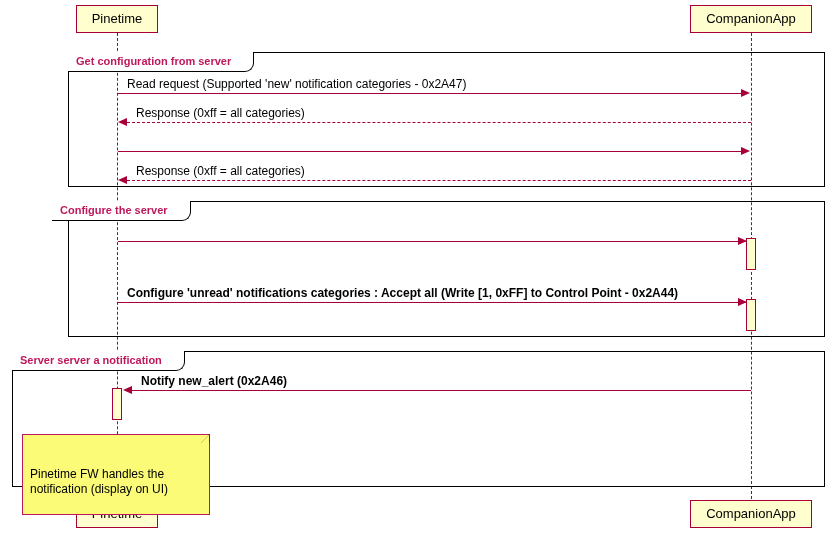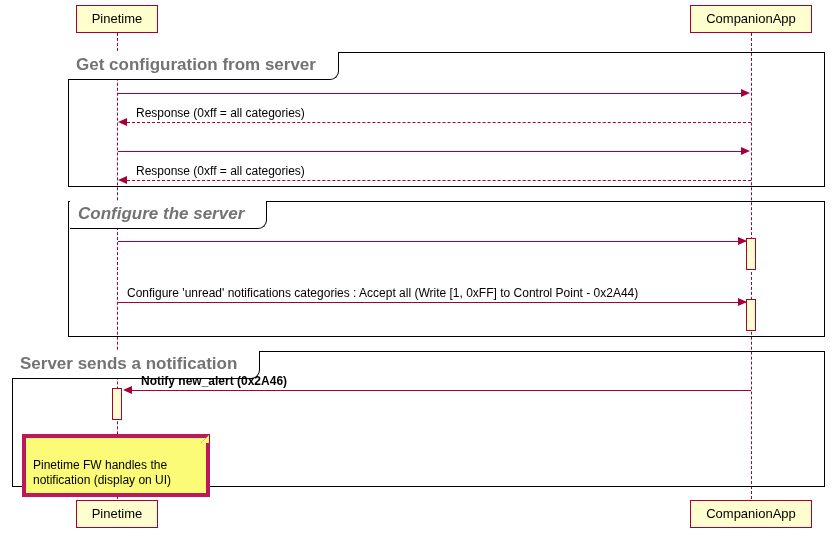--- a/index.html
+++ b/index.html
@@ -44,23 +44,23 @@
   }
   .group-box {
     position: absolute;
     box-sizing: border-box;
     border: 1.5px solid #000000;
     background: transparent;
   }
   .group-label {
     position: absolute;
     box-sizing: border-box;
-    font-size: 17px;
+    font-size: 11px;
     font-weight: bold;
-    color: #737373;
+    color: #be185d;
     background: #ffffff;
     padding: 3px 22px 4px 8px;
     border-right: 1.5px solid #000000;
     border-bottom: 1.5px solid #000000;
     white-space: nowrap;
     border-bottom-right-radius: 9px;
   }
   .msg-line {
     position: absolute;
     height: 0;
@@ -88,25 +88,25 @@
     position: absolute;
     font-size: 12px;
     color: #000000;
     white-space: nowrap;
     line-height: 1;
   }
   .note {
     position: absolute;
     box-sizing: border-box;
     background: #fbfb77;
-    border: 4px solid #be185d;
+    border: 1px solid #be185d;
     font-size: 12px;
     color: #000000;
     line-height: 1.25;
-    padding: 5px 7px;
+    padding: 17px 7px;
     white-space: pre-line;
   }
   .note-fold {
     position: absolute;
     width: 0;
     height: 0;
     border-left: 9px solid transparent;
     border-bottom: 9px solid #a80036;
   }
   .note-fold-inner {
@@ -137,57 +137,60 @@
   </div>
   <div class="participant" style="left:690px; top:500px; width:122px;">
     <span>CompanionApp</span>
   </div>
 
   <div class="group-box" style="left:68px; top:52px; width:757px; height:135px;"></div>
   <div class="group-label" style="left:68px; top:52px;">
     <span>Get configuration from server</span>
   </div>
 
+  <div class="msg-label" style="left:127px; top:78px;">
+    <span>Read request (Supported 'new' notification categories - 0x2A47)</span>
+  </div>
   <div class="msg-line" style="left:118px; top:93px; width:624px;"></div>
   <div class="arrow-head right" style="left:741px; top:88.5px;"></div>
 
   <div class="msg-label" style="left:136px; top:107px;">
     <span>Response (0xff = all categories)</span>
   </div>
   <div class="msg-line dotted" style="left:127px; top:122px; width:624px;"></div>
   <div class="arrow-head left" style="left:118px; top:117.5px;"></div>
 
   <div class="msg-line" style="left:118px; top:151px; width:624px;"></div>
   <div class="arrow-head right" style="left:741px; top:146.5px;"></div>
 
   <div class="msg-label" style="left:136px; top:165px;">
     <span>Response (0xff = all categories)</span>
   </div>
   <div class="msg-line dotted" style="left:127px; top:180px; width:624px;"></div>
   <div class="arrow-head left" style="left:118px; top:175.5px;"></div>
 
   <div class="group-box" style="left:68px; top:201px; width:757px; height:136px;"></div>
-  <div class="group-label" style="left:70px; top:201px;font-style:italic;">
+  <div class="group-label" style="left:52px; top:201px;">
     <span>Configure the server</span>
   </div>
 
   <div class="msg-line" style="left:118px; top:241px; width:628px;"></div>
   <div class="arrow-head right" style="left:738px; top:236.5px;"></div>
   <div class="activation" style="left:746px; top:238px; height:32px;"></div>
 
-  <div class="msg-label" style="left:127px; top:287px;">
+  <div class="msg-label" style="left:127px; top:287px;font-weight:bold;">
     <span>Configure 'unread' notifications categories : Accept all (Write [1, 0xFF] to Control Point - 0x2A44)</span>
   </div>
   <div class="msg-line" style="left:118px; top:302px; width:628px;"></div>
   <div class="arrow-head right" style="left:738px; top:297.5px;"></div>
   <div class="activation" style="left:746px; top:299px; height:32px;"></div>
 
   <div class="group-box" style="left:12px; top:351px; width:813px; height:136px;"></div>
   <div class="group-label" style="left:12px; top:351px;">
-    <span>Server sends a notification</span>
+    <span>Server server a notification</span>
   </div>
 
   <div class="msg-label" style="left:141px; top:375px;font-weight:bold;">
     <span>Notify new_alert (0x2A46)</span>
   </div>
   <div class="msg-line" style="left:132px; top:390px; width:619px;"></div>
   <div class="arrow-head left" style="left:123px; top:385.5px;"></div>
   <div class="activation" style="left:112px; top:388px; height:32px;"></div>
 
   <div class="note" style="left:22px; top:434px; width:188px;">

